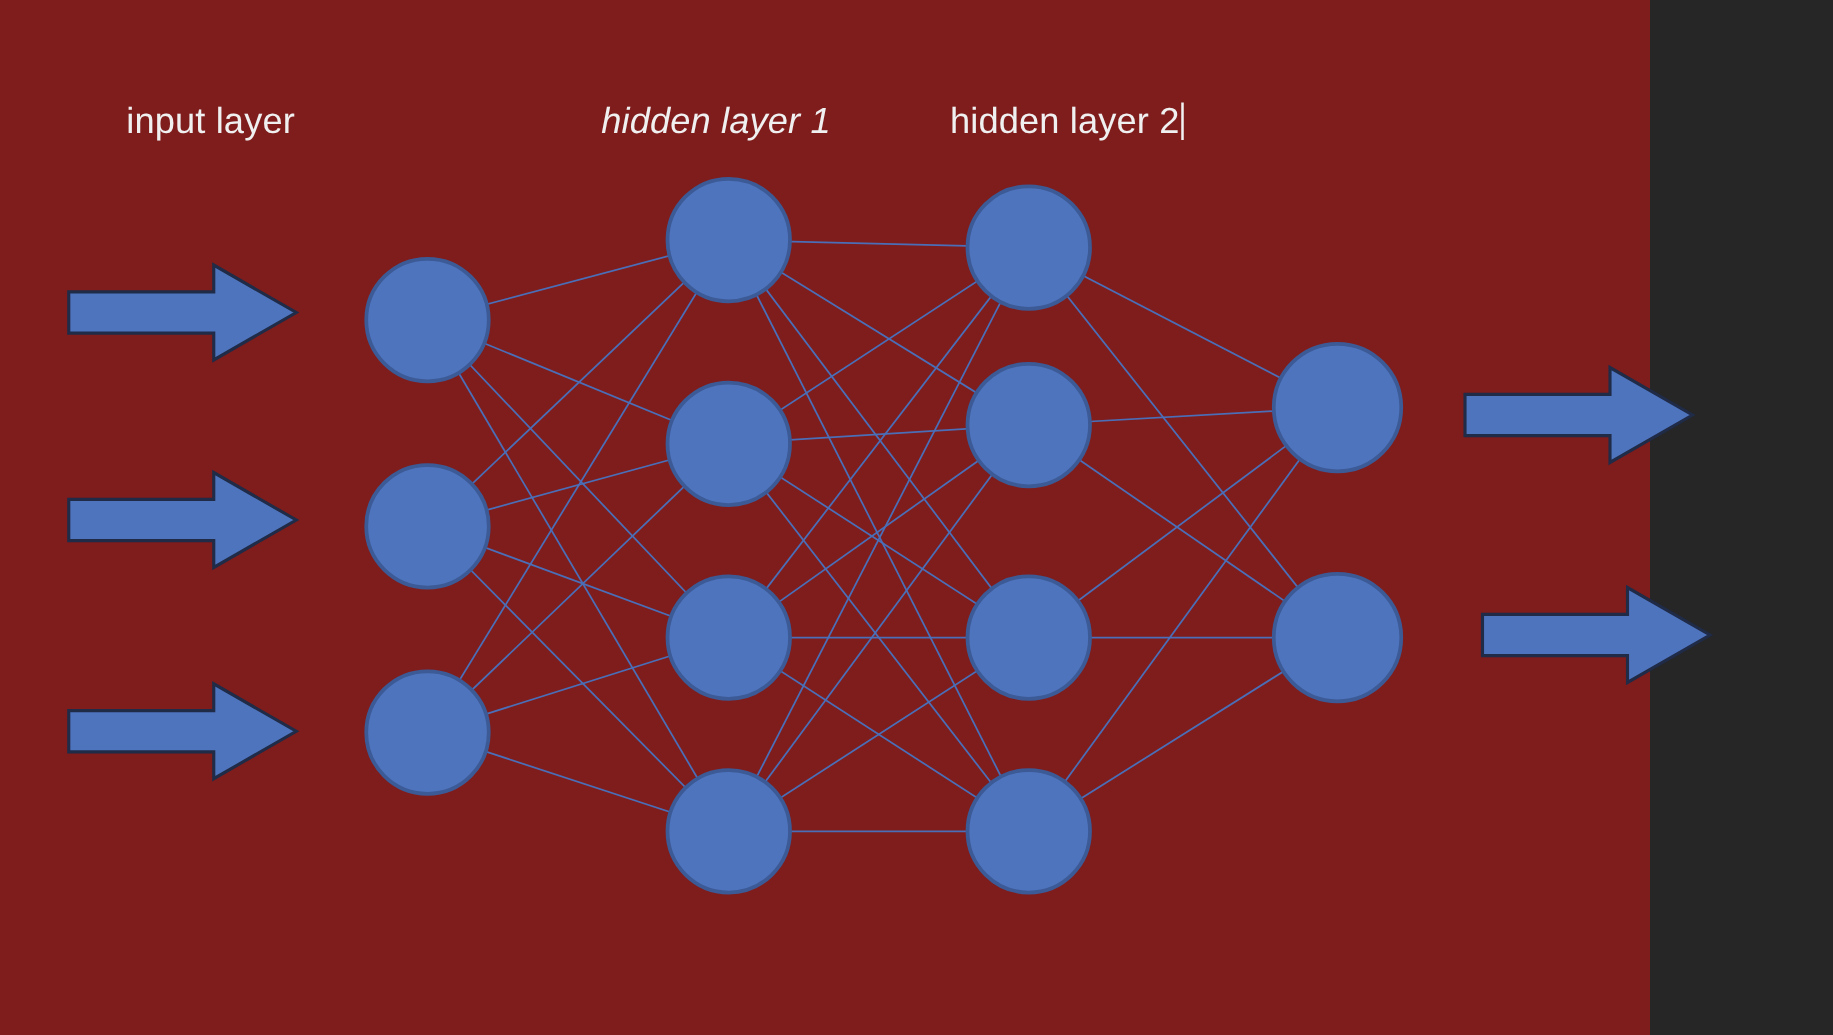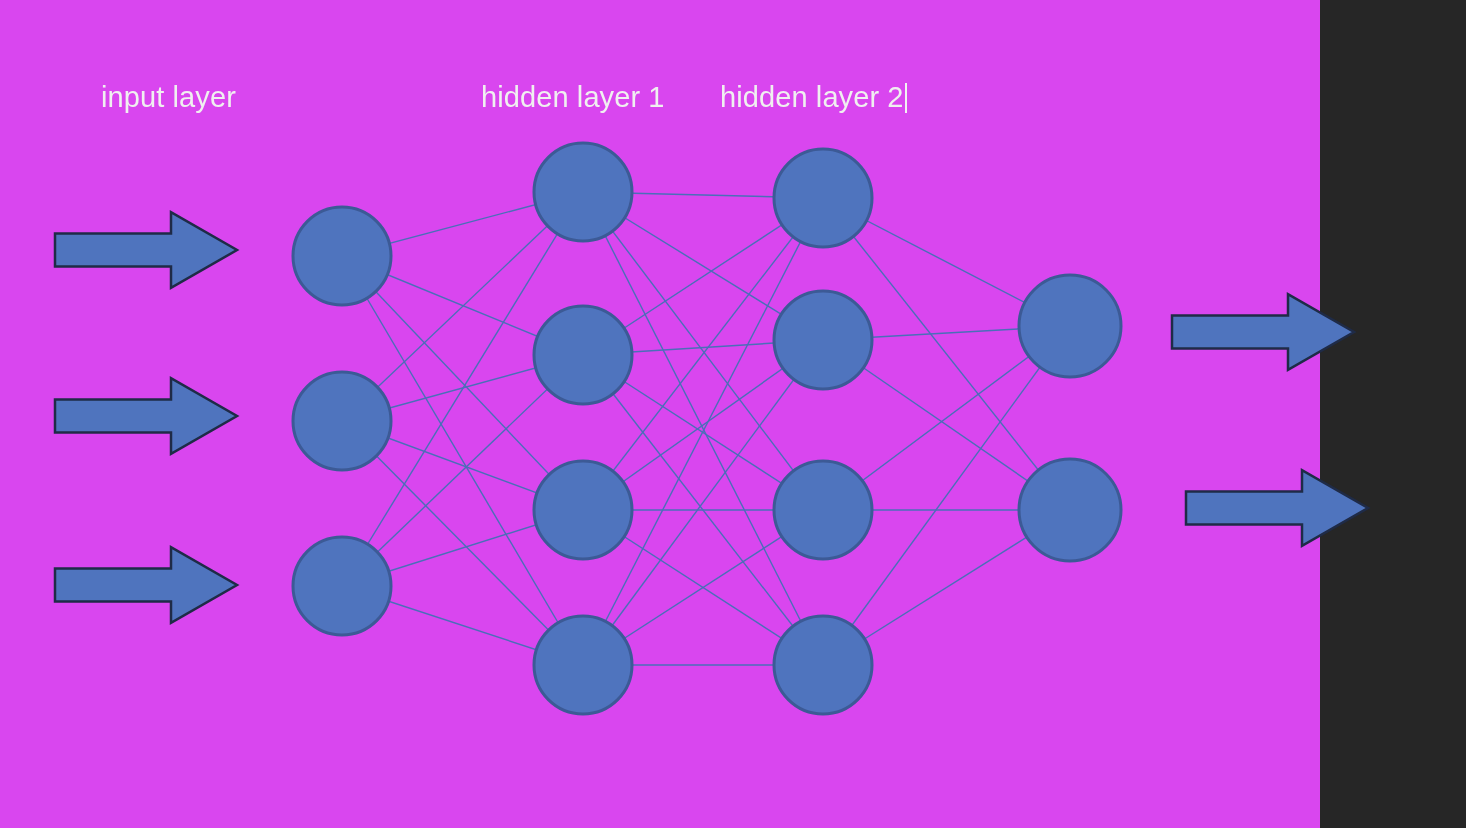--- a/index.html
+++ b/index.html
@@ -11,21 +11,21 @@
   body {
     width: 1466px;
     height: 828px;
     overflow: hidden;
     font-family: "Liberation Sans", sans-serif;
   }
   #canvas {
     position: relative;
     width: 1320px;
     height: 828px;
-    background: #d946ef;
+    background: #7f1d1d;
   }
   #net-svg {
     position: absolute;
     left: 0;
     top: 0;
     width: 1466px;
     height: 828px;
   }
   .layer-label {
     position: absolute;
@@ -111,22 +111,22 @@
         <circle cx="823" cy="665" r="49" fill="#4f74be" stroke="#3c5a96" stroke-width="3"></circle>
         <circle cx="1070" cy="326" r="51" fill="#4f74be" stroke="#3c5a96" stroke-width="3"></circle>
         <circle cx="1070" cy="510" r="51" fill="#4f74be" stroke="#3c5a96" stroke-width="3"></circle>
       </g>
   </svg>
 
   <div class="layer-label" id="label-input" style="left: 101px; top: 80px; color: rgb(240, 240, 240);">
     <span>input layer</span>
   </div>
 
-  <div class="layer-label" id="label-hidden1" style="left: 481px; top: 80px; color: rgb(240, 240, 240);">
+  <div class="layer-label" id="label-hidden1" style="left: 481px; top: 80px; color: rgb(240, 240, 240); font-style: italic;">
     <span>hidden layer 1</span>
   </div>
 
-  <div class="layer-label" id="label-hidden2" style="left: 720px; top: 80px; color: rgb(240, 240, 240);">
+  <div class="layer-label" id="label-hidden2" style="left: 760px; top: 80px; color: rgb(240, 240, 240);">
     <span>hidden layer 2</span><span class="caret" id="text-caret"></span>
   </div>
 
 
 </div>
 
 </body></html>

